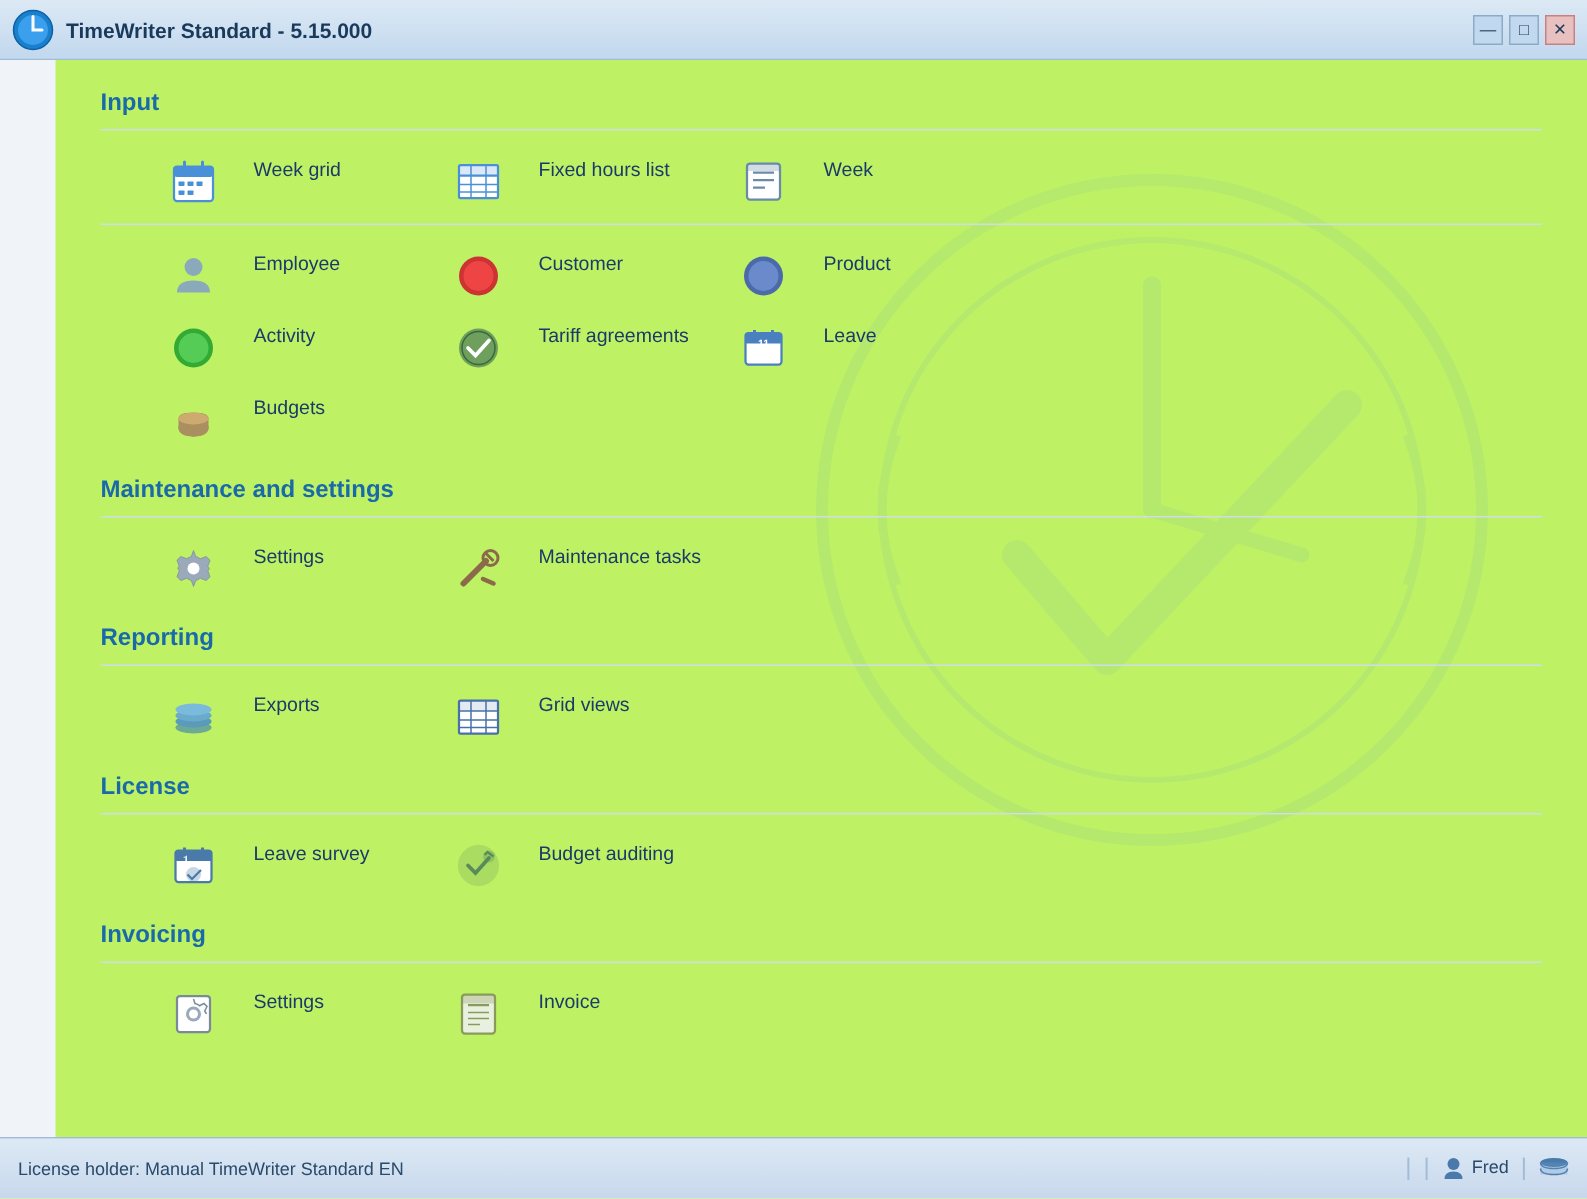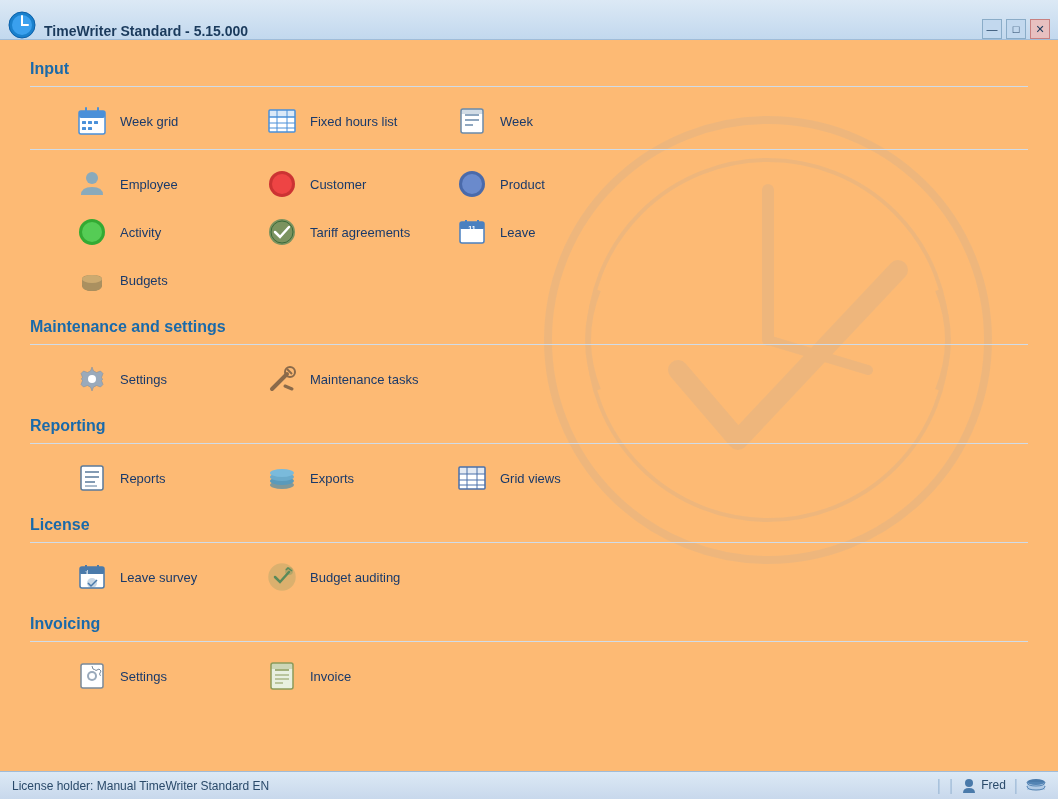--- a/index.html
+++ b/index.html
@@ -9,21 +9,21 @@
       width: 1058px;
       height: 799px;
       overflow: hidden;
       display: flex;
       flex-direction: column;
     }
     .title-bar {
       background: linear-gradient(to bottom, #dce9f5, #c2d8ee);
       height: 40px;
       display: flex;
-      align-items: flex-end;
+      align-items: center;
       padding: 0 8px;
       border-bottom: 1px solid #a0bcd8;
       flex-shrink: 0;
     }
     .title-bar-logo {
       width: 28px;
       height: 28px;
       margin-right: 8px;
     }
     .title-bar-text {
@@ -45,23 +45,24 @@
       align-items: center;
       justify-content: center;
       font-size: 11px;
       color: #1a3a5c;
       cursor: pointer;
     }
     .close-btn { background: #e8c0c0; border-color: #c88080; }
 
     .main-content {
       flex: 1;
-      background: #fdba74;
+      background: #bef264;
       overflow-y: auto;
       position: relative;
+      margin-left: 37px;
     }
 
     .watermark {
       position: absolute;
       right: 40px;
       top: 50px;
       width: 500px;
       height: 500px;
       opacity: 0.08;
       pointer-events: none;
@@ -92,22 +93,21 @@
 
     .section-items {
       display: flex;
       flex-wrap: wrap;
       gap: 0;
       padding: 0 30px;
     }
 
     .menu-item {
       display: flex;
-      align-items: center;
-      gap: 12px;
+      gap: 24px;
       padding: 8px 16px;
       min-width: 190px;
       cursor: pointer;
       border-radius: 3px;
     }
     .menu-item-label {
       color: #1a3a6a;
       font-size: 13px;
     }
 
@@ -115,21 +115,21 @@
       width: 32px;
       height: 32px;
       display: flex;
       align-items: center;
       justify-content: center;
       flex-shrink: 0;
     }
 
     .status-bar {
       background: linear-gradient(to bottom, #dce9f5, #c8d8ec);
-      height: 28px;
+      height: 41px;
       display: flex;
       align-items: center;
       padding: 0 12px;
       border-top: 1px solid #a0bcd8;
       flex-shrink: 0;
       font-size: 12px;
       color: #2a4a6a;
       gap: 8px;
     }
     .status-bar-text { flex: 1; }
@@ -337,32 +337,20 @@
           </div>
         </div>
       </div>
       <div class="section">
         <div class="section-title">Reporting</div>
         <hr class="section-divider">
         <div class="section-items">
           <div class="menu-item">
             <div class="icon-box">
               <svg width="30" height="30" viewBox="0 0 30 30">
-      <rect x="4" y="3" width="22" height="24" rx="2" fill="white" stroke="#5a7a9a" stroke-width="1.5"></rect>
-      <line x1="8" y1="9" x2="22" y2="9" stroke="#5a7a9a" stroke-width="1.5"></line>
-      <line x1="8" y1="14" x2="22" y2="14" stroke="#5a7a9a" stroke-width="1.5"></line>
-      <line x1="8" y1="19" x2="18" y2="19" stroke="#5a7a9a" stroke-width="1.5"></line>
-      <line x1="8" y1="23" x2="20" y2="23" stroke="#5a7a9a" stroke-width="1"></line>
-    </svg>
-            </div>
-            <span class="menu-item-label">Reports</span>
-          </div>
-          <div class="menu-item">
-            <div class="icon-box">
-              <svg width="30" height="30" viewBox="0 0 30 30">
       <ellipse cx="15" cy="22" rx="12" ry="4" fill="#4a8aaa" opacity="0.7"></ellipse>
       <ellipse cx="15" cy="18" rx="12" ry="4" fill="#5a9abb"></ellipse>
       <ellipse cx="15" cy="14" rx="12" ry="4" fill="#6aaacb"></ellipse>
       <ellipse cx="15" cy="10" rx="12" ry="4" fill="#7abadb"></ellipse>
     </svg>
             </div>
             <span class="menu-item-label">Exports</span>
           </div>
           <div class="menu-item">
             <div class="icon-box">

